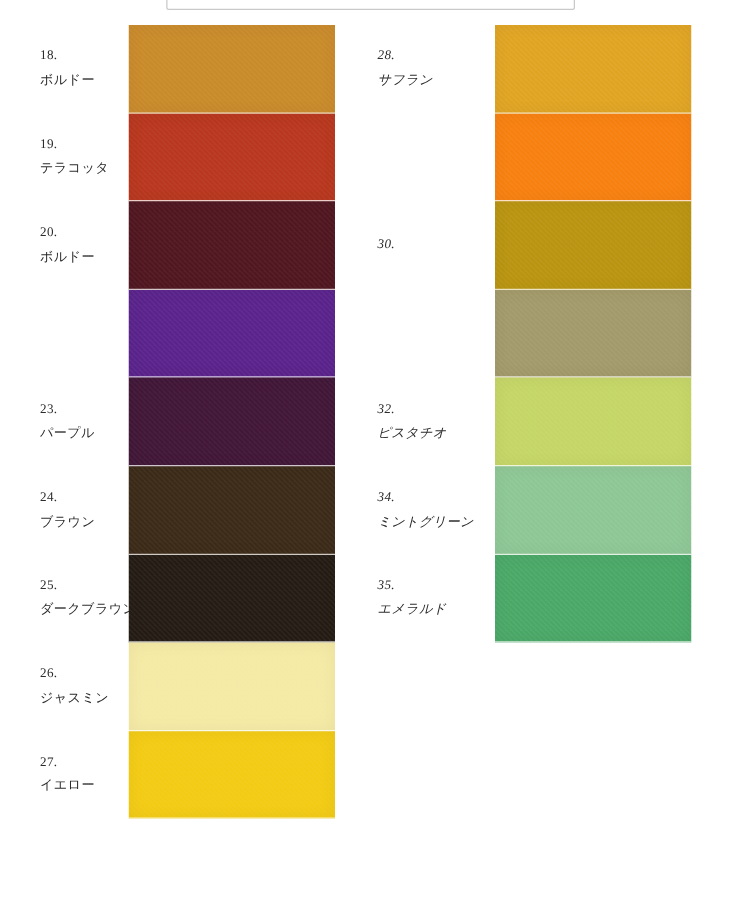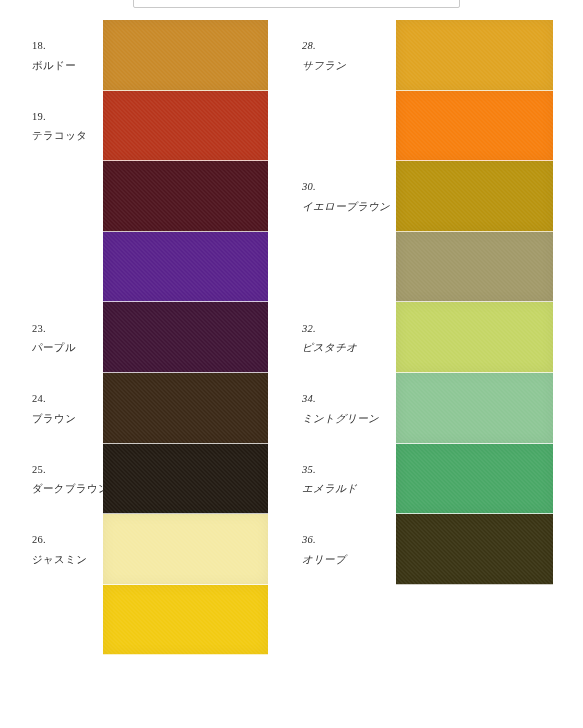--- a/index.html
+++ b/index.html
@@ -101,20 +101,24 @@
         <div class="swatch-chip" style="background-color: rgb(201, 138, 42);"></div>
       </div>
       <div class="swatch-row">
         <div class="swatch-label">
           <span class="swatch-number">19.</span>
           <span class="swatch-name">テラコッタ</span>
         </div>
         <div class="swatch-chip" style="background-color: rgb(184, 54, 29);"></div>
       </div>
       <div class="swatch-row">
+        <div class="swatch-label">
+          <span class="swatch-number">20.</span>
+          <span class="swatch-name">ボルドー</span>
+        </div>
         <div class="swatch-chip" style="background-color: rgb(80, 22, 32);"></div>
       </div>
       <div class="swatch-row">
         <div class="swatch-chip" style="background-color: rgb(90, 35, 140);"></div>
       </div>
       <div class="swatch-row">
         <div class="swatch-label">
           <span class="swatch-number">23.</span>
           <span class="swatch-name">パープル</span>
         </div>
@@ -135,38 +139,41 @@
         <div class="swatch-chip" style="background-color: rgb(36, 28, 20);"></div>
       </div>
       <div class="swatch-row">
         <div class="swatch-label">
           <span class="swatch-number">26.</span>
           <span class="swatch-name">ジャスミン</span>
         </div>
         <div class="swatch-chip" style="background-color: rgb(245, 234, 165);"></div>
       </div>
       <div class="swatch-row">
+        <div class="swatch-label">
+          <span class="swatch-number">27.</span>
+          <span class="swatch-name">イエロー</span>
+        </div>
         <div class="swatch-chip" style="background-color: rgb(242, 203, 19);"></div>
       </div>
     </div>
   <div class="column" id="column-right">
       <div class="swatch-row">
         <div class="swatch-label">
           <span class="swatch-number">28.</span>
           <span class="swatch-name">サフラン</span>
         </div>
         <div class="swatch-chip" style="background-color: rgb(224, 164, 35);"></div>
       </div>
       <div class="swatch-row">
         <div class="swatch-chip" style="background-color: rgb(247, 128, 15);"></div>
       </div>
       <div class="swatch-row">
         <div class="swatch-label">
           <span class="swatch-number">30.</span>
-          <span class="swatch-name">イエローブラウン</span>
         </div>
         <div class="swatch-chip" style="background-color: rgb(185, 148, 16);"></div>
       </div>
       <div class="swatch-row">
         <div class="swatch-chip" style="background-color: rgb(162, 154, 106);"></div>
       </div>
       <div class="swatch-row">
         <div class="swatch-label">
           <span class="swatch-number">32.</span>
           <span class="swatch-name">ピスタチオ</span>
@@ -180,22 +187,15 @@
         </div>
         <div class="swatch-chip" style="background-color: rgb(142, 199, 150);"></div>
       </div>
       <div class="swatch-row">
         <div class="swatch-label">
           <span class="swatch-number">35.</span>
           <span class="swatch-name">エメラルド</span>
         </div>
         <div class="swatch-chip" style="background-color: rgb(74, 168, 103);"></div>
       </div>
-      <div class="swatch-row">
-        <div class="swatch-label">
-          <span class="swatch-number">36.</span>
-          <span class="swatch-name">オリーブ</span>
-        </div>
-        <div class="swatch-chip" style="background-color: rgb(59, 53, 21);"></div>
-      </div>
     </div>
 
 </div>
 
 </body></html>

